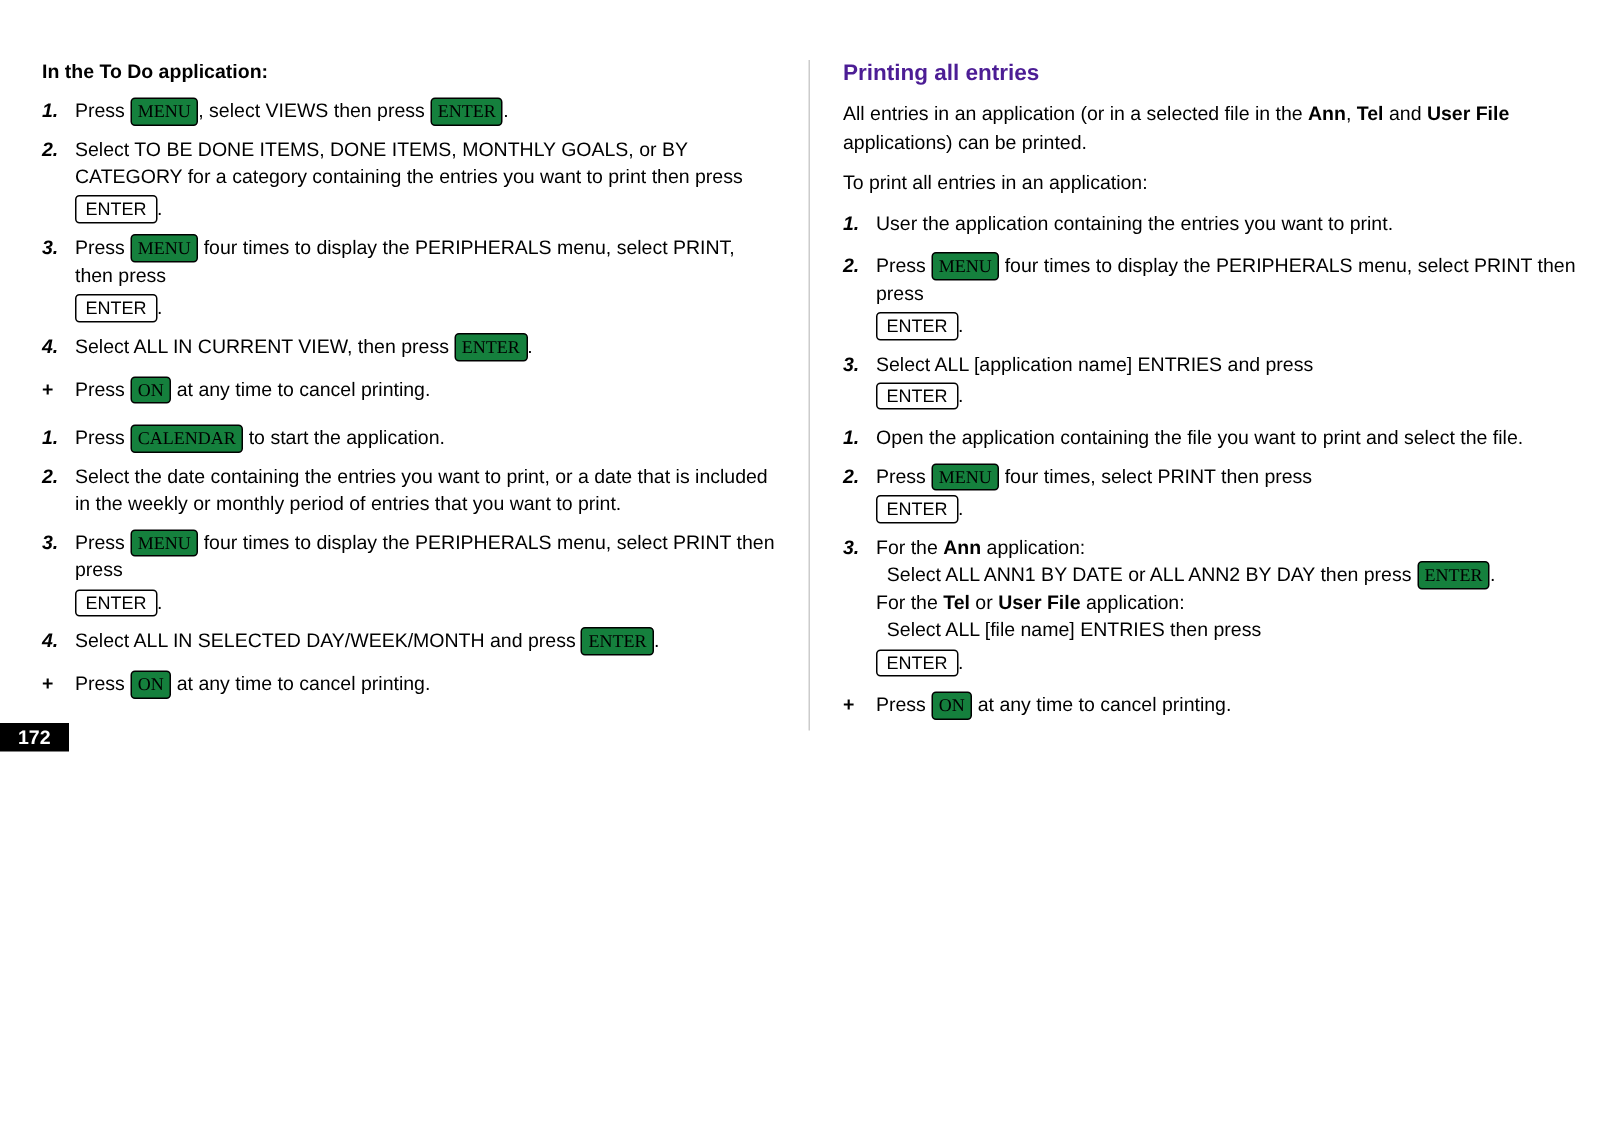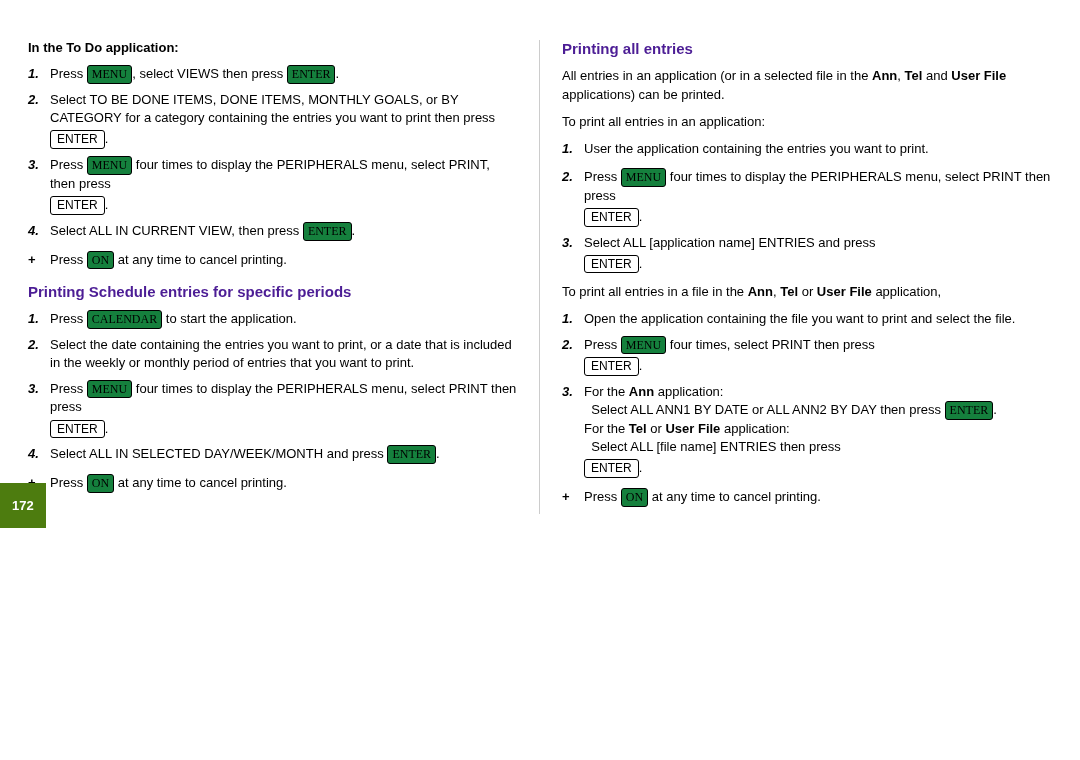--- a/index.html
+++ b/index.html
@@ -89,23 +89,23 @@
     }
     .para {
       margin-bottom: 8px;
       line-height: 1.45;
     }
     .bold { font-weight: bold; }
     .page-footer {
       position: absolute;
       bottom: 16px;
       left: 0;
-      background: #4d7c0f;
+      background: #000000;
       color: #fff;
-      padding: 15px 12px;
+      padding: 2px 12px;
       font-size: 13px;
       font-weight: bold;
     }
     .footer-bar {
       position: relative;
       margin-top: 10px;
     }
   </style>
 </head>
 <body>
@@ -145,21 +145,20 @@
     </ol>
 
     <div class="plus-item">
       <span class="plus-sym">+</span>
       <span class="step-content">
         Press <span class="kbd">ON</span> at any time to cancel printing.
       </span>
     </div>
 
     <div style="margin-top:14px;">
-      <div class="red-title">Printing Schedule entries for specific periods</div>
 
       <ol class="step-list">
         <li>
           <span class="step-num"><em>1.</em></span>
           <span class="step-content">
             Press <span class="kbd">CALENDAR</span> to start the application.
           </span>
         </li>
         <li>
           <span class="step-num"><em>2.</em></span>
@@ -222,23 +221,20 @@
       </li>
       <li>
         <span class="step-num"><em>3.</em></span>
         <span class="step-content">
           Select ALL [application name] ENTRIES and press<br>
           <span class="kbd-block">ENTER</span>.
         </span>
       </li>
     </ol>
 
-    <div class="para">
-      To print all entries in a file in the <span class="bold">Ann</span>, <span class="bold">Tel</span> or <span class="bold">User File</span> application,
-    </div>
 
     <ol class="step-list">
       <li>
         <span class="step-num"><em>1.</em></span>
         <span class="step-content">
           Open the application containing the file you want to print and select the file.
         </span>
       </li>
       <li>
         <span class="step-num"><em>2.</em></span>

